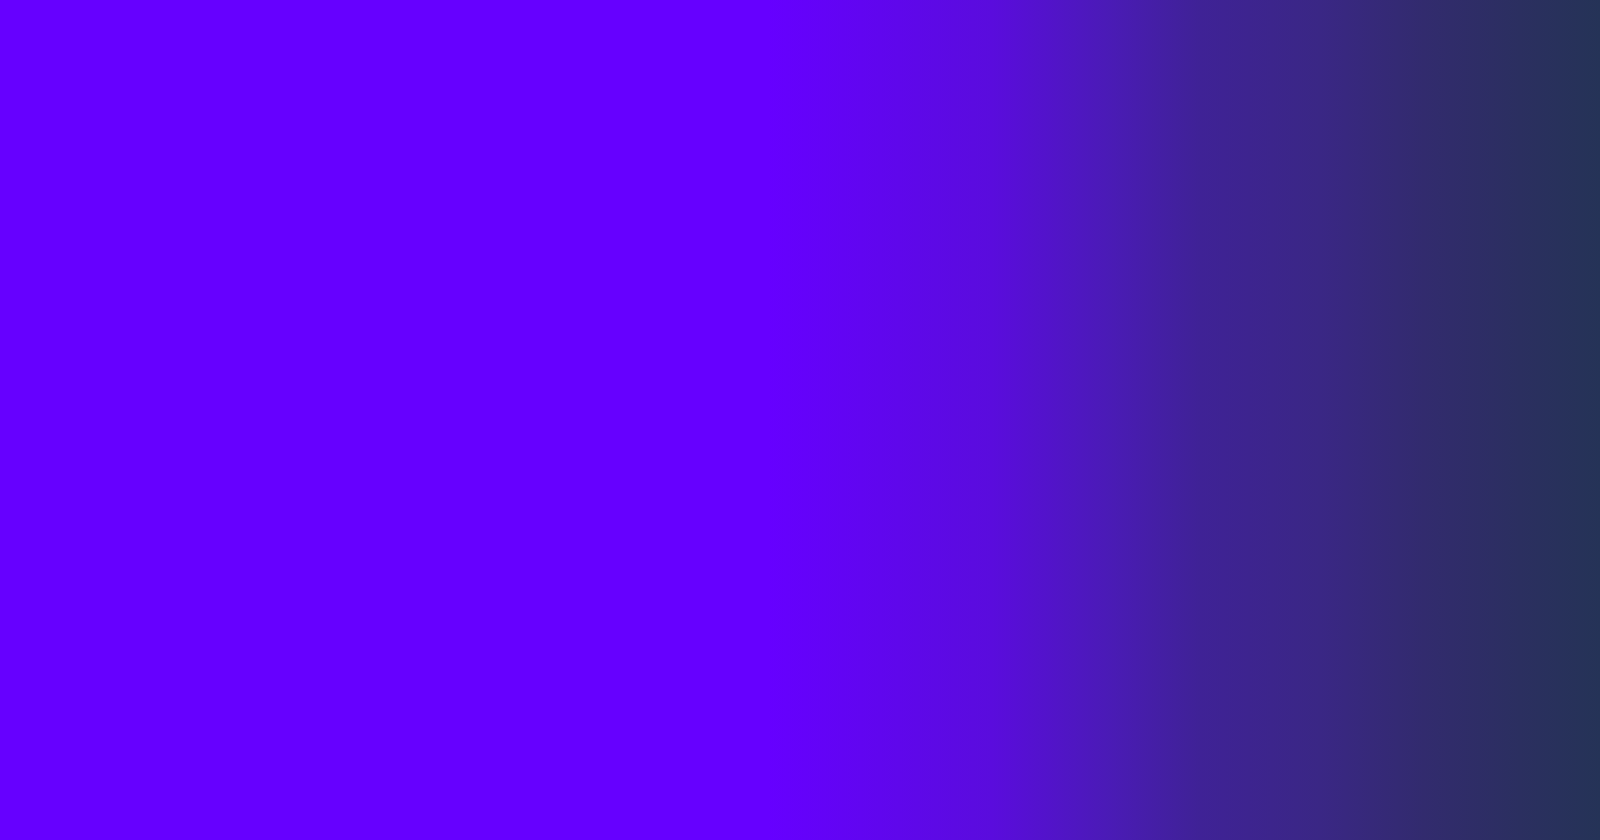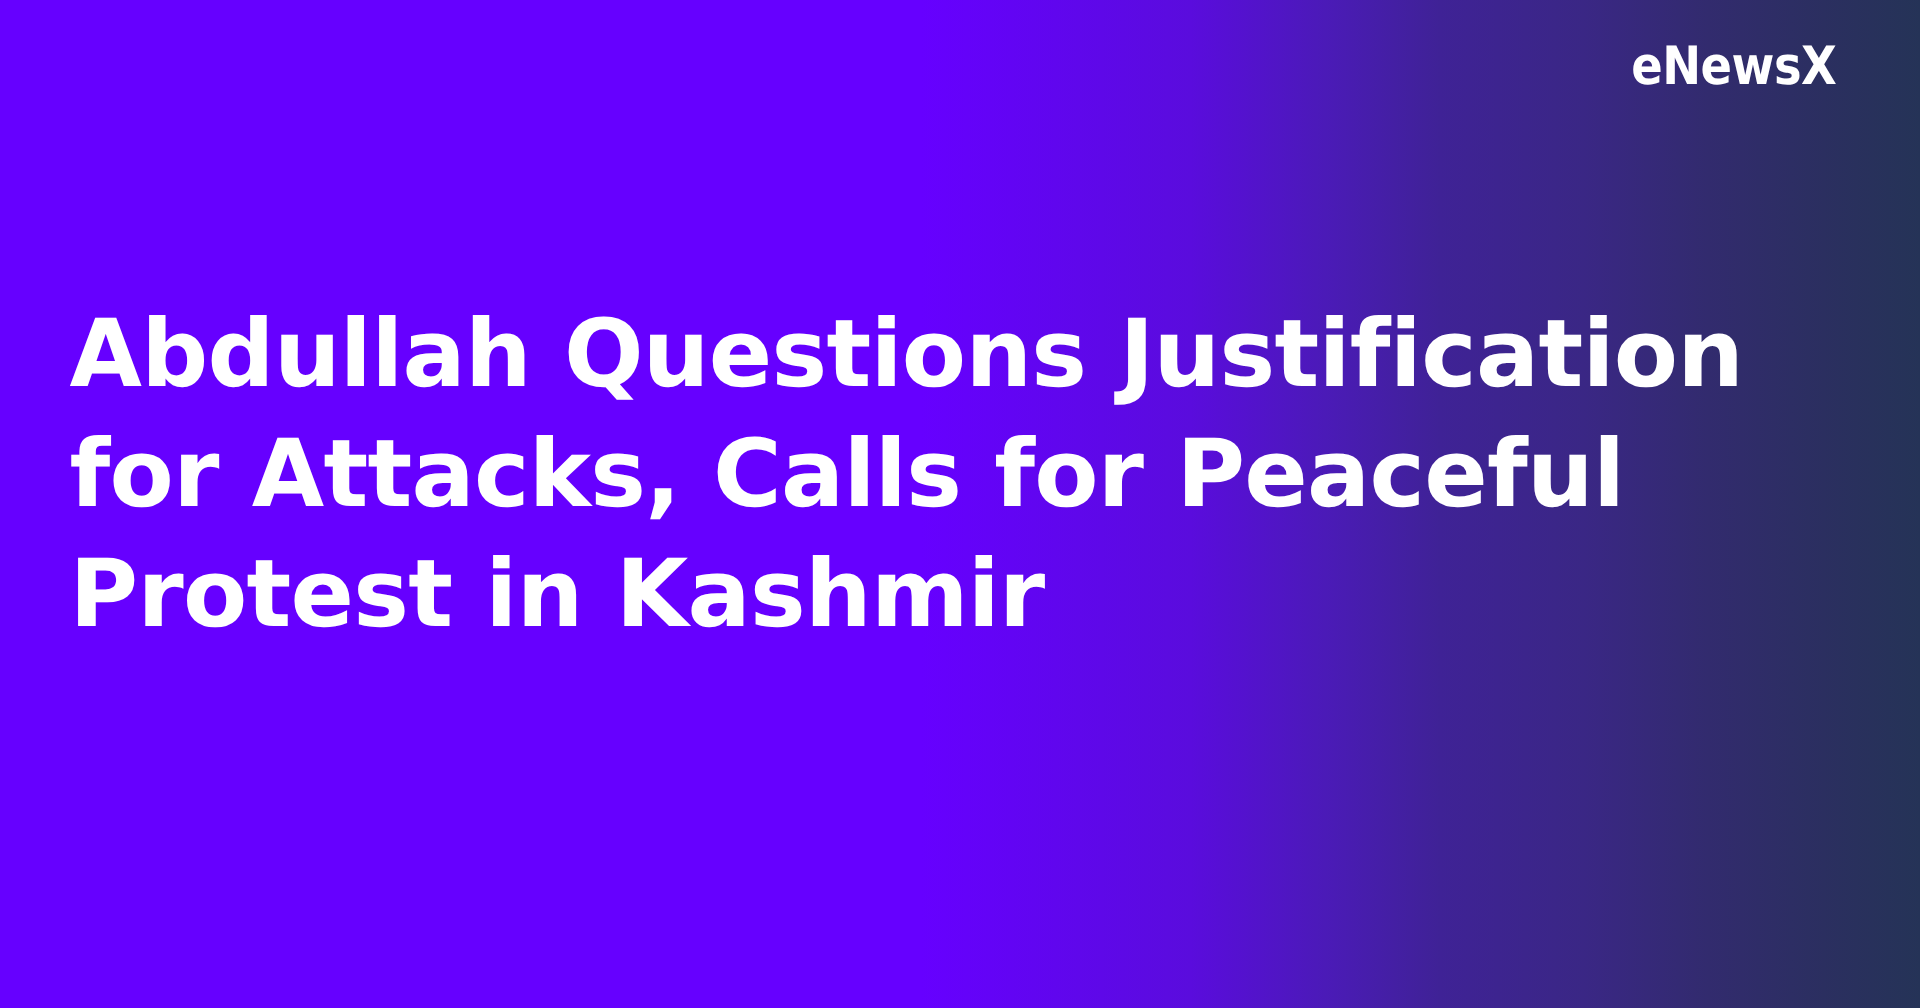--- a/index.html
+++ b/index.html
@@ -82,21 +82,15 @@
     letter-spacing: -0.6px;
     word-spacing: 1px;
     text-align: left;
   }
 </style>
 </head>
 <body>
 
 <div id="card">
 
-  <div id="brand-bar">
-    <div class="brand-logo">eNewsX</div>
-  </div>
 
-  <div id="headline-block">
-    <h1 class="headline">Abdullah Questions Justification for Attacks, Calls for Peaceful Protest in Kashmir</h1>
-  </div>
 
 </div>
 
 </body></html>

